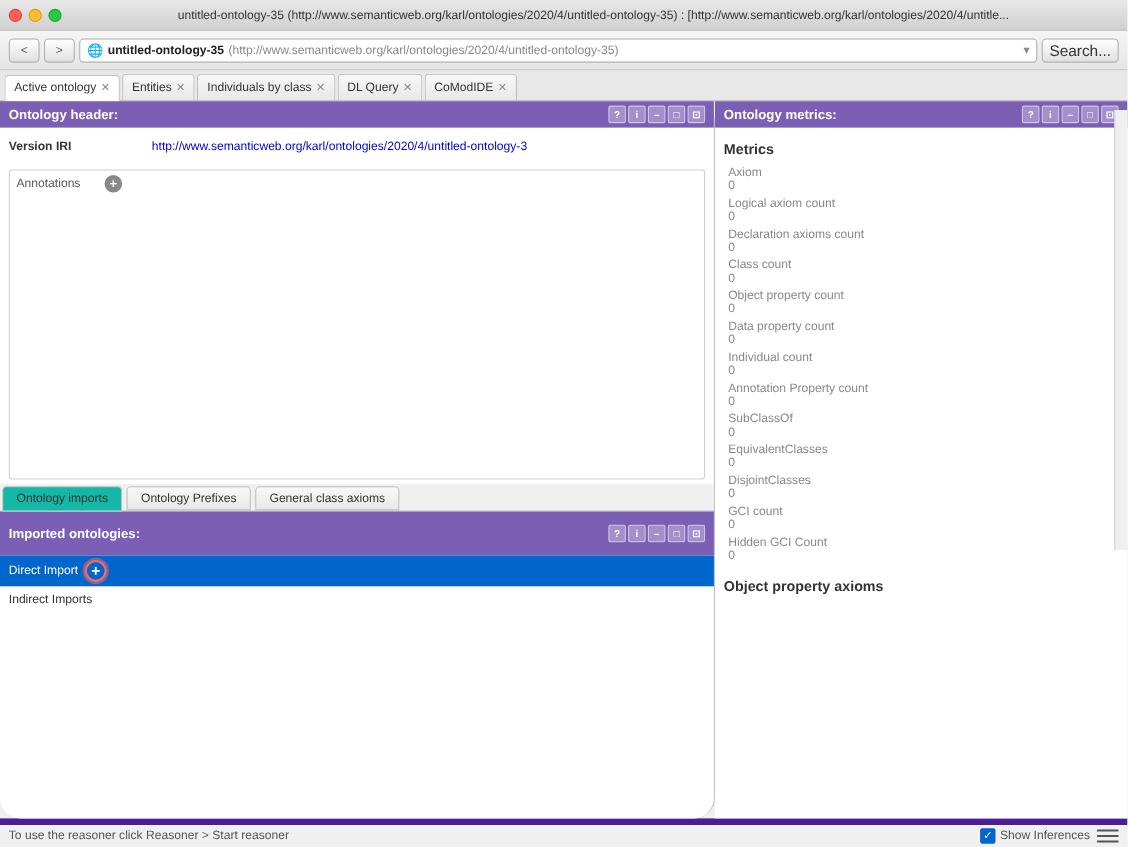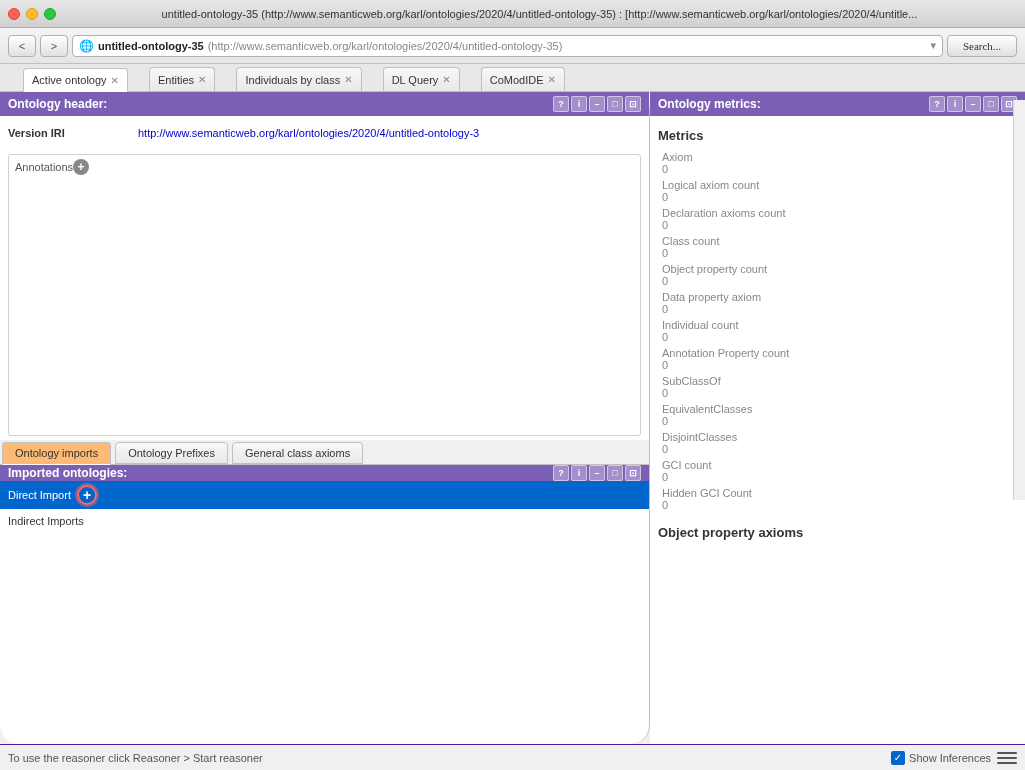--- a/index.html
+++ b/index.html
@@ -63,21 +63,21 @@
     }
     .url-globe { color: #888; font-size: 12px; }
     .url-bold { font-weight: bold; color: #222; }
     .url-light { color: #888; }
     .url-arrow { margin-left: auto; color: #888; }
     .search-btn {
       width: 70px; height: 22px;
       background: linear-gradient(180deg, #ffffff 0%, #e0e0e0 100%);
       border: 1px solid #b0b0b0;
       border-radius: 4px;
-      font-size: 11px; cursor: pointer; color: #333; font-family: Liberation Serif, serif;
+      font-size: 14px; cursor: pointer; color: #333;
     }
 
     
     .tabs-bar {
       height: 28px;
       background: #e8e8e8;
       display: flex;
       align-items: flex-end;
       padding: 0 4px;
       border-bottom: 1px solid #c0c0c0;
@@ -85,21 +85,20 @@
     .tab {
       height: 24px;
       background: linear-gradient(180deg, #f8f8f8 0%, #e8e8e8 100%);
       border: 1px solid #c0c0c0;
       border-bottom: none;
       border-radius: 4px 4px 0 0;
       padding: 0 8px;
       display: flex; align-items: center; gap: 4px;
       font-size: 11px; cursor: pointer; color: #333;
       margin-right: 2px;
-      margin-left: 19px;
     }
     .tab.active {
       background: white;
       border-bottom: 1px solid white;
       margin-bottom: -1px;
       z-index: 1;
     }
     .tab-close { color: #888; font-size: 10px; cursor: pointer; }
 
     
@@ -177,21 +176,21 @@
 
     
     .annotations-area {
       margin: 4px 8px;
       border: 1px solid #d0d0d0;
       border-radius: 3px;
       flex: 1;
       position: relative;
     }
     .annotations-label {
-      display: flex; align-items: center; gap: 0;
+      display: flex; align-items: center; gap: 22px;
       padding: 4px 6px;
       font-size: 11px; color: #555;
     }
     .plus-circle {
       width: 16px; height: 16px;
       background: #888;
       border-radius: 50%;
       display: flex; align-items: center; justify-content: center;
       color: white; font-size: 12px; font-weight: bold;
       cursor: pointer;
@@ -207,34 +206,34 @@
       padding: 4px 12px;
       font-size: 11px;
       border: 1px solid #c0c0c0;
       background: linear-gradient(180deg, #f8f8f8 0%, #e8e8e8 100%);
       cursor: pointer;
       border-radius: 4px 4px 0 0;
       margin: 2px 2px 0;
       color: #333;
     }
     .bottom-tab.active {
-      background: #fdba74;
+      background: #14b8a6;
       border-bottom: 1px solid white;
       margin-bottom: -1px;
       z-index: 1;
     }
 
     
     .imported-section {
       flex: 1;
       display: flex;
       flex-direction: column;
     }
     .imported-header {
-      height: 16px;
+      height: 40px;
       background: #7b5fb5;
       color: white;
       display: flex; align-items: center;
       padding: 0 8px;
       font-size: 12px;
       font-weight: bold;
     }
     .direct-import-row {
       height: 28px;
       background: #0066cc;
@@ -293,21 +292,21 @@
       width: 14px;
       background: #f0f0f0;
       border-left: 1px solid #d0d0d0;
       position: relative;
     }
 
     
     .status-bar {
       height: 26px;
       background: #f0f0f0;
-      border-top: 1px solid #4c1d95;
+      border-top: 6px solid #4c1d95;
       display: flex;
       align-items: center;
       padding: 0 8px;
       font-size: 11px;
       color: #555;
       gap: 8px;
       text-align: right;
     }
     .status-right {
       margin-left: auto;
@@ -470,21 +469,21 @@
       </div>
       <div class="metric-row">
         <span class="metric-name">Class count</span>
         <span class="metric-value">0</span>
       </div>
       <div class="metric-row">
         <span class="metric-name">Object property count</span>
         <span class="metric-value">0</span>
       </div>
       <div class="metric-row">
-        <span class="metric-name">Data property axiom</span>
+        <span class="metric-name">Data property count</span>
         <span class="metric-value">0</span>
       </div>
       <div class="metric-row">
         <span class="metric-name">Individual count</span>
         <span class="metric-value">0</span>
       </div>
       <div class="metric-row">
         <span class="metric-name">Annotation Property count</span>
         <span class="metric-value">0</span>
       </div>

